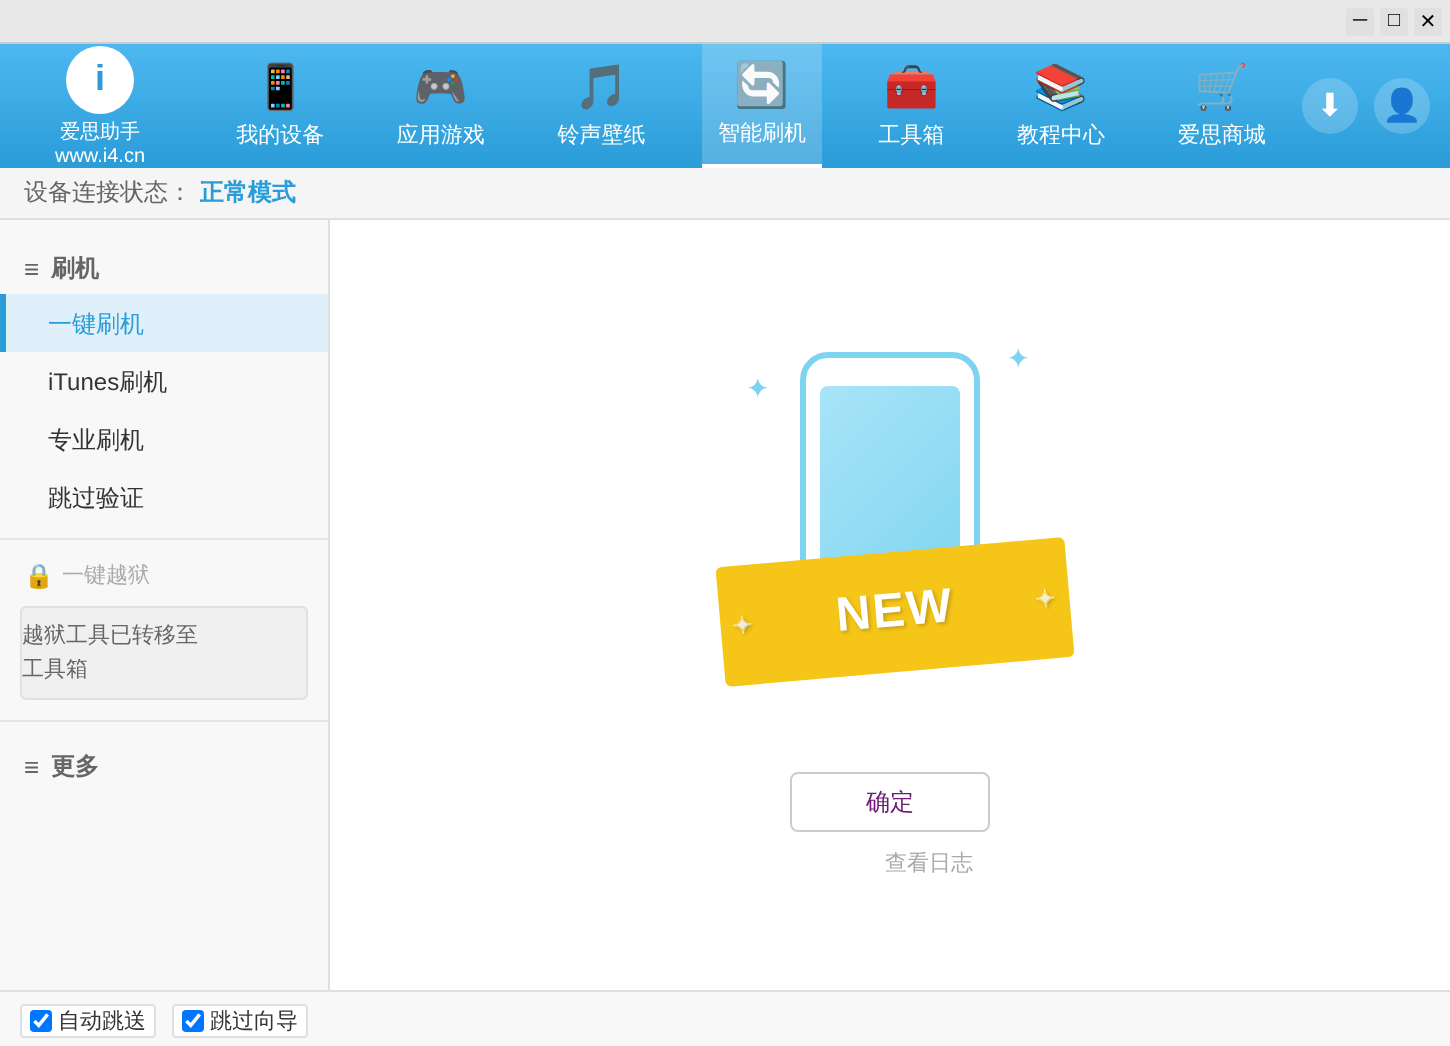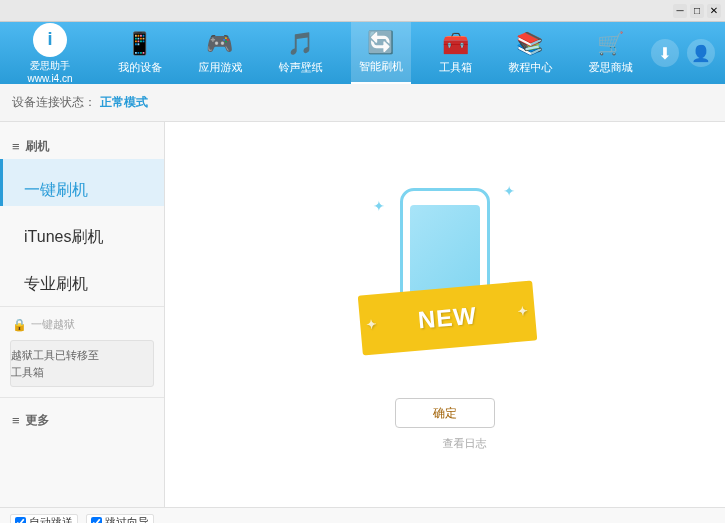--- a/index.html
+++ b/index.html
@@ -95,21 +95,21 @@
       border-radius: 50%;
       background: rgba(255,255,255,0.2);
       display: flex; align-items: center; justify-content: center;
       cursor: pointer;
       color: white;
       font-size: 16px;
     }
 
     
     .status-bar {
-      height: 38px;
+      height: 26px;
       background: #f5f5f5;
       border-bottom: 1px solid #e0e0e0;
       display: flex;
       align-items: center;
       padding: 0 12px;
       font-size: 12px;
       color: #333;
     }
     .status-label { color: #666; margin-right: 4px; }
     .status-value { color: #2a9cd8; font-weight: bold; }
@@ -137,24 +137,24 @@
       color: #666;
       font-size: 12px;
       font-weight: bold;
       margin-top: 4px;
     }
     .sidebar-section-icon {
       margin-right: 6px;
       font-size: 13px;
     }
     .sidebar-item {
-      padding: 21px 12px 5px 24px;
+      padding: 7px 12px 5px 24px;
       color: #333;
       cursor: pointer;
-      font-size: 16px;
+      font-size: 12px;
     }
     .sidebar-item.active {
       color: #2a9cd8;
       background: #e0f0fa;
       border-left: 3px solid #2a9cd8;
       padding-left: 21px;
     }
     .sidebar-divider {
       height: 1px;
       background: #e5e5e5;
@@ -268,21 +268,21 @@
       font-weight: 500;
     }
     .confirm-btn {
       width: 100px;
       height: 30px;
       background: white;
       border: 1px solid #ccc;
       border-radius: 4px;
       cursor: pointer;
       font-size: 12px;
-      color: #a16207;
+      color: #701a75;
       margin-bottom: 8px;
     }
     .secondary-link {
       font-size: 11px;
       color: #aaa;
       cursor: pointer;
       margin-left: 39px;
     }
     .checkbox-item {
       display: flex;
@@ -381,20 +381,21 @@
 <div class="main-content">
 
   <div class="sidebar">
     <div class="sidebar-section-title">
       <span class="sidebar-section-icon">≡</span>
       <span>刷机</span>
     </div>
     <div class="sidebar-item active">一键刷机</div>
     <div class="sidebar-item">iTunes刷机</div>
     <div class="sidebar-item">专业刷机</div>
+    <div class="sidebar-item">跳过验证</div>
     <div class="sidebar-divider"></div>
     <div class="sidebar-grayed">
       <span style="margin-right:4px; font-size:12px;">🔒</span>
       <span>一键越狱</span>
     </div>
     <div class="sidebar-notice">
       <span>越狱工具已转移至</span><br>
       <span>工具箱</span>
     </div>
     <div class="sidebar-divider"></div>

